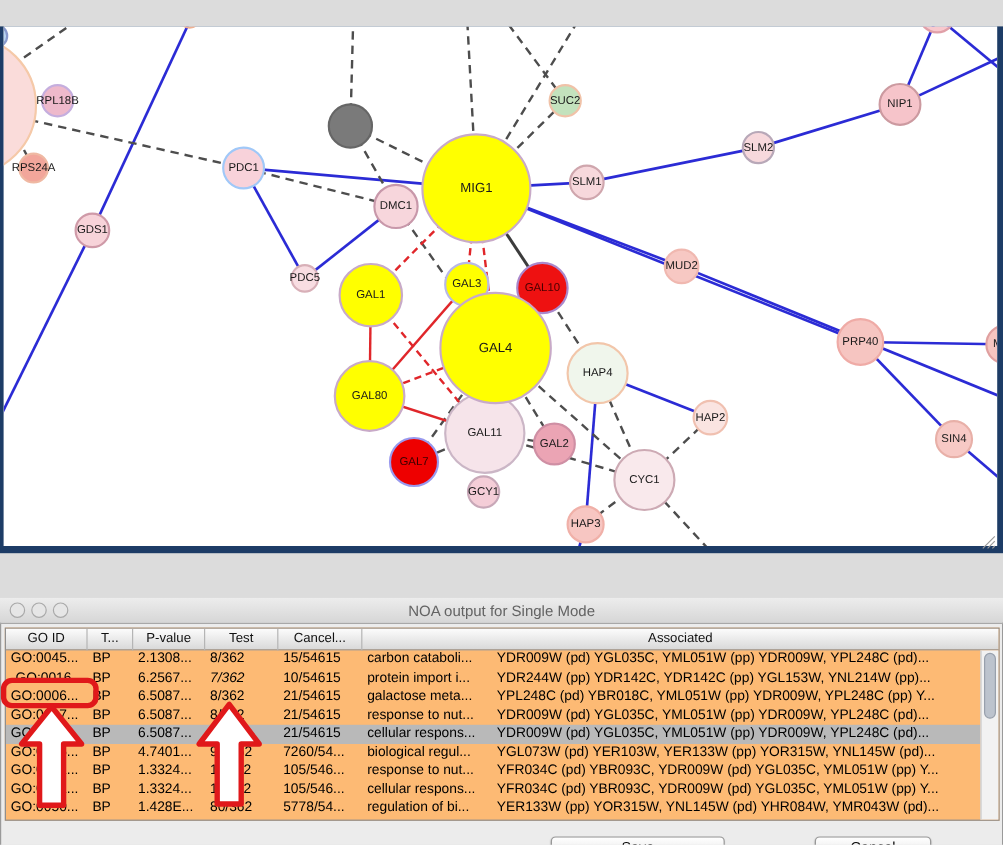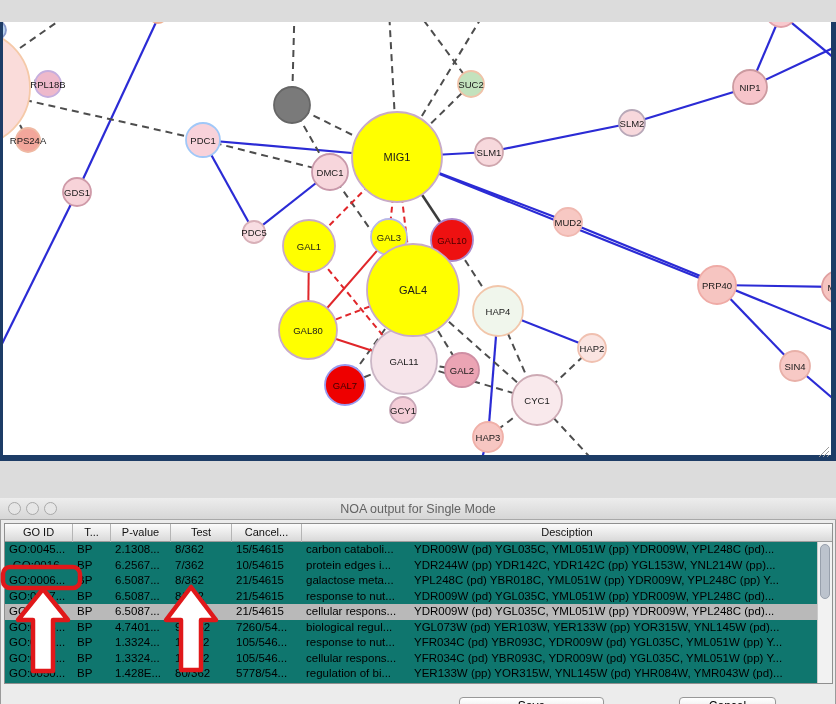--- a/index.html
+++ b/index.html
@@ -30,21 +30,21 @@
   .titlebar2{position:absolute;left:0;top:0;right:0;height:22px;
     background:linear-gradient(#ededed,#d6d6d6);
     border-bottom:1px solid #a8a8a8;border-radius:0;box-sizing:border-box;}
   .titlebar2 .title{position:absolute;left:0;right:0;top:0;height:22px;
     line-height:22px;text-align:center;font-size:12.5px;color:#636363;}
   .glights{position:absolute;left:8px;top:4px;display:flex;gap:5px;}
   .glight{width:13px;height:13px;border-radius:50%;box-sizing:border-box;
     background:#e6e6e6;border:1.5px solid #a9a9a9;}
 
   .table{position:absolute;left:4px;top:25px;width:829px;height:161px;
-    border:1px solid #8f8f8f;background:#0f766e;box-sizing:border-box;}
+    border:1px solid #8f8f8f;background:#fdba74;box-sizing:border-box;}
   .thead{position:absolute;left:0;top:0;right:0;height:18px;display:flex;
     background:linear-gradient(#fcfcfc,#d9d9d9);
     border-bottom:1px solid #9b9b9b;box-sizing:border-box;}
   .th{height:18px;line-height:17px;font-size:11px;color:#111;text-align:center;
     border-right:1px solid #b5b5b5;box-sizing:border-box;overflow:hidden;
     white-space:nowrap;flex:0 0 auto;}
   .th:last-child{border-right:none;flex:1 1 auto;}
   .tbody{position:absolute;left:0;top:18px;right:15px;bottom:0;overflow:hidden;}
   .tr{display:flex;height:15.5px;}
   .tr.sel{background:#b9b9b9;}
@@ -210,39 +210,39 @@
     <div class="title">NOA output for Single Mode</div>
   </div>
 
   <div class="table">
     <div class="thead" id="thead">
         <div class="th" style="width: 68px;">GO ID</div>
         <div class="th" style="width: 38px;">T...</div>
         <div class="th" style="width: 60px;">P-value</div>
         <div class="th" style="width: 61px;">Test</div>
         <div class="th" style="width: 70px;">Cancel...</div>
-        <div class="th" style="width: 108px;">Desciption</div>
+        <div class="th" style="width: 108px;">Associated</div>
       </div>
     <div class="tbody" id="tbody">
         <div class="tr">
           <div class="td" style="width: 68px;">GO:0045...</div>
           <div class="td" style="width: 38px;">BP</div>
           <div class="td" style="width: 60px;">2.1308...</div>
           <div class="td" style="width: 61px;">8/362</div>
           <div class="td" style="width: 70px;">15/54615</div>
           <div class="td" style="width: 108px;">carbon cataboli...</div>
           <div class="td" style="width: 409px;">YDR009W (pd) YGL035C, YML051W (pp) YDR009W, YPL248C (pd)...</div>
         </div>
         <div class="tr">
           <div class="td" style="width: 68px; text-align: center;">GO:0016...</div>
           <div class="td" style="width: 38px;">BP</div>
           <div class="td" style="width: 60px;">6.2567...</div>
-          <div class="td" style="width: 61px;">7/362</div>
+          <div class="td" style="width: 61px; font-style: italic;">7/362</div>
           <div class="td" style="width: 70px;">10/54615</div>
-          <div class="td" style="width: 108px;">protein edges i...</div>
+          <div class="td" style="width: 108px;">protein import i...</div>
           <div class="td" style="width: 409px;">YDR244W (pp) YDR142C, YDR142C (pp) YGL153W, YNL214W (pp)...</div>
         </div>
         <div class="tr">
           <div class="td" style="width: 68px;">GO:0006...</div>
           <div class="td" style="width: 38px;">BP</div>
           <div class="td" style="width: 60px;">6.5087...</div>
           <div class="td" style="width: 61px;">8/362</div>
           <div class="td" style="width: 70px;">21/54615</div>
           <div class="td" style="width: 108px;">galactose meta...</div>
           <div class="td" style="width: 409px;">YPL248C (pd) YBR018C, YML051W (pp) YDR009W, YPL248C (pp) Y...</div>

